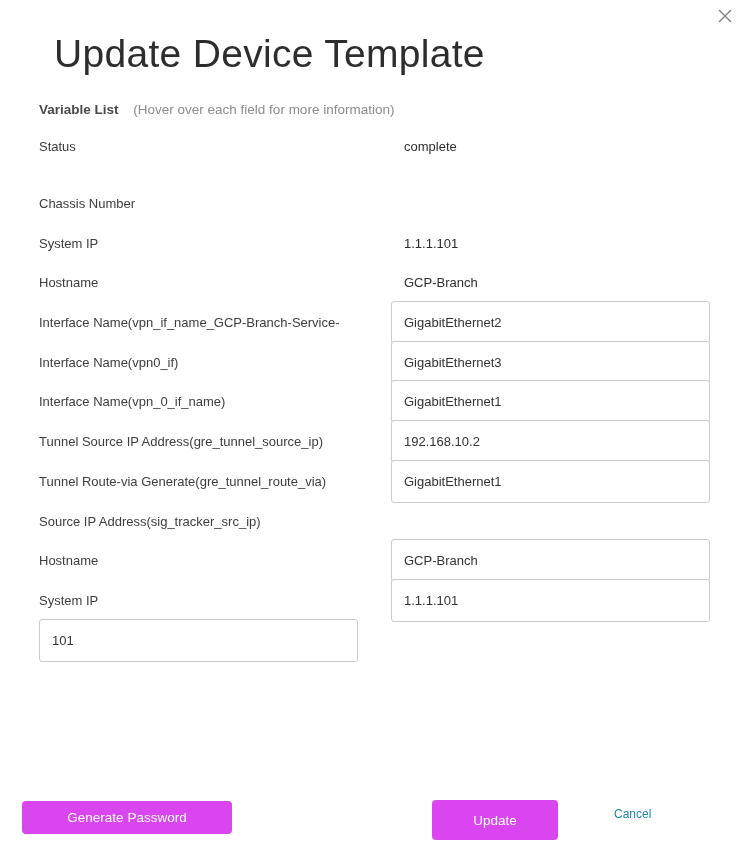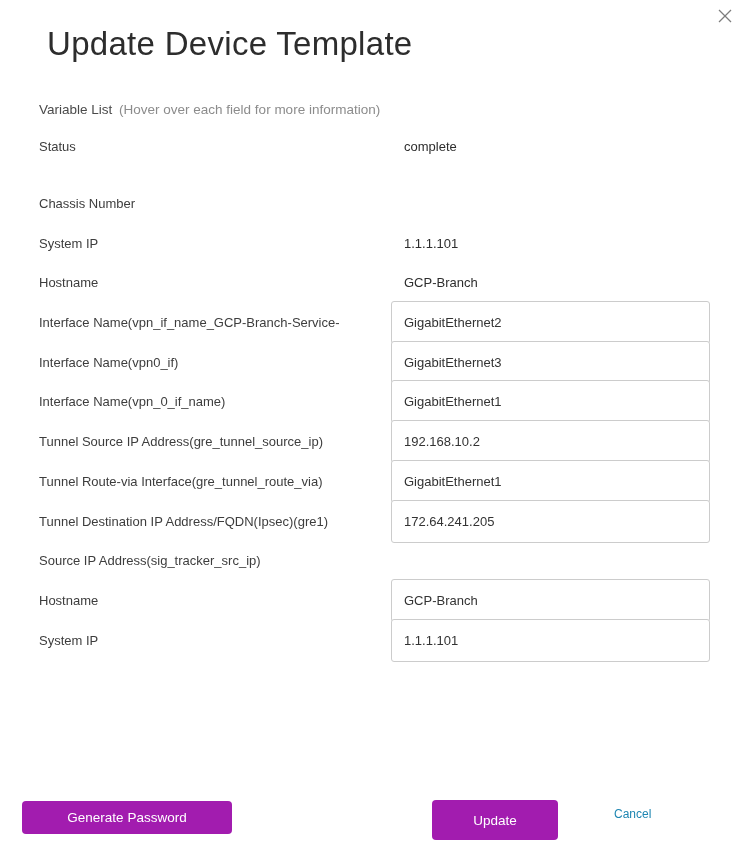--- a/index.html
+++ b/index.html
@@ -27,37 +27,37 @@
     padding: 0;
     cursor: pointer;
     color: #7d7d7d;
   }
   .close-btn svg { display: block; margin: auto; }
 
   h1.title {
     position: absolute;
     left: 39px;
     top: 17px;
-    margin: 8px;
-    font-size: 33px;
+    margin: 15px;
+    font-size: 39px;
     font-weight: 300;
     letter-spacing: 0.3px;
     color: #2d2d2d;
     white-space: nowrap;
   }
 
   .section-heading {
     position: absolute;
     left: 39px;
     top: 102px;
     font-size: 13.5px;
     white-space: nowrap;
   }
-  .section-heading .bold { font-weight: normal; color: #4a4a4a; }
-  .section-heading .hint { color: #8c8c8c; margin-left: 3px; }
+  .section-heading .bold { font-weight: bold; color: #4a4a4a; }
+  .section-heading .hint { color: #8c8c8c; margin-left: 11px; }
 
   .rows {
     position: absolute;
     top: 127px;
     left: 0;
     right: 0;
   }
   .row {
     display: flex;
     align-items: center;
@@ -89,21 +89,21 @@
     padding: 0 12px;
     font-size: 13px;
     color: #333333;
     font-family: inherit;
     background: #ffffff;
     outline: none;
   }
 
   .btn-primary {
     position: absolute;
-    background: #a21caf;
+    background: #d946ef;
     color: #ffffff;
     border: none;
     border-radius: 4px;
     font-size: 13.5px;
     font-family: inherit;
     cursor: pointer;
   }
   .btn-generate { left: 22px;  top: 801px; width: 210px; height: 33px; }
   .btn-update   { left: 432px; top: 800px; width: 126px; height: 40px; }
   .cancel-link {
@@ -163,39 +163,36 @@
       </div>
       <div class="row">
         <span class="label">Interface Name(vpn_0_if_name)</span>
         <input class="field" type="text" value="GigabitEthernet1" style="">
       </div>
       <div class="row">
         <span class="label">Tunnel Source IP Address(gre_tunnel_source_ip)</span>
         <input class="field" type="text" value="192.168.10.2" style="">
       </div>
       <div class="row">
-        <span class="label">Tunnel Route-via Interface(gre_tunnel_route_via)</span>
+        <span class="label">Tunnel Route-via Generate(gre_tunnel_route_via)</span>
         <input class="field" type="text" value="GigabitEthernet1" style="">
-      </div>
-      <div class="row">
-        <span class="label">Tunnel Destination IP Address/FQDN(Ipsec)(gre1)</span>
-        <input class="field" type="text" value="172.64.241.205" style="">
       </div>
       <div class="row">
         <span class="label">Source IP Address(sig_tracker_src_ip)</span>
       </div>
       <div class="row">
         <span class="label">Hostname</span>
         <input class="field" type="text" value="GCP-Branch" style="">
       </div>
       <div class="row">
         <span class="label">System IP</span>
         <input class="field" type="text" value="1.1.1.101" style="">
       </div>
       <div class="row">
+        <input class="field" type="text" value="101" style="">
       </div>
     </div>
 
   <button class="btn-primary btn-generate">Generate Password</button>
   <button class="btn-primary btn-update">Update</button>
   <a class="cancel-link">Cancel</a>
 
 </div>
 
 </body></html>

